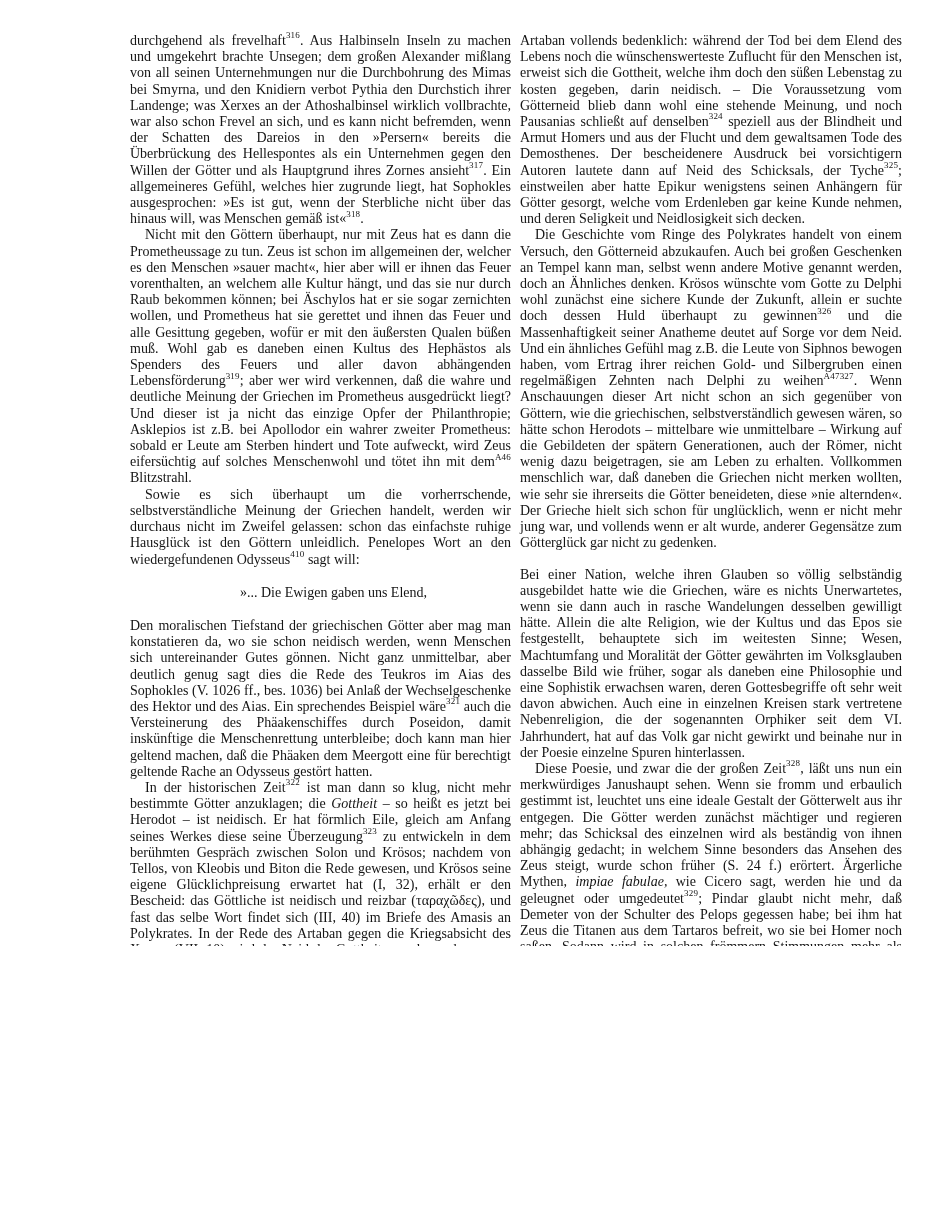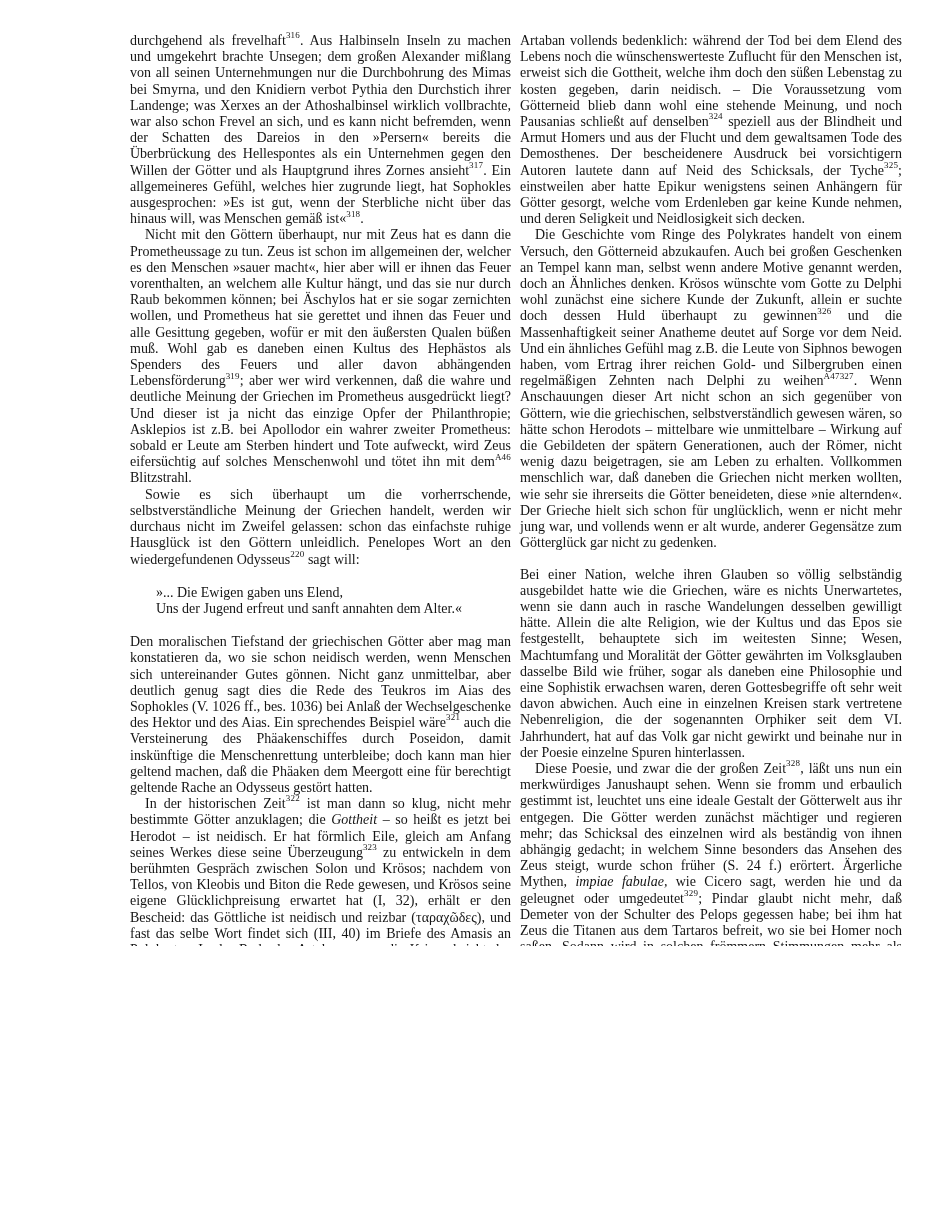--- a/index.html
+++ b/index.html
@@ -38,21 +38,21 @@
   sup.fn {
     font-size: 9px;
     line-height: 0;
     position: relative;
     top: -1px;
     letter-spacing: 0.2px;
   }
   em { font-style: italic; }
   .quote {
     margin: 17px 0 17px 26px;
-    text-align: left;
+    text-align: center;
   }
   .quote-line {
     white-space: nowrap;
   }
   .page-footer {
     position: absolute;
     left: 512px;
     top: 1153px;
     width: 382px;
     text-align: right;
@@ -60,24 +60,23 @@
     color: #141414;
   }
 </style>
 </head>
 <body>
 
 <div class="page">
   <div class="column column-left">
       <p class="para"><span>durchgehend als frevelhaft</span><sup class="fn">316</sup><span>. Aus Halbinseln Inseln zu machen und umgekehrt brachte Unsegen; dem großen Alexander mißlang von all seinen Unternehmungen nur die Durchbohrung des Mimas bei Smyrna, und den Knidiern verbot Pythia den Durchstich ihrer Landenge; was Xerxes an der Athoshalbinsel wirklich vollbrachte, war also schon Frevel an sich, und es kann nicht befremden, wenn der Schatten des Dareios in den »Persern« bereits die Überbrückung des Hellespontes als ein Unternehmen gegen den Willen der Götter und als Hauptgrund ihres Zornes ansieht</span><sup class="fn">317</sup><span>. Ein allgemeineres Gefühl, welches hier zugrunde liegt, hat Sophokles ausgesprochen: »Es ist gut, wenn der Sterbliche nicht über das hinaus will, was Menschen gemäß ist«</span><sup class="fn">318</sup><span>.</span></p>
       <p class="para indent"><span>Nicht mit den Göttern überhaupt, nur mit Zeus hat es dann die Prometheussage zu tun. Zeus ist schon im allgemeinen der, welcher es den Menschen »sauer macht«, hier aber will er ihnen das Feuer vorenthalten, an welchem alle Kultur hängt, und das sie nur durch Raub bekommen können; bei Äschylos hat er sie sogar zernichten wollen, und Prometheus hat sie gerettet und ihnen das Feuer und alle Gesittung gegeben, wofür er mit den äußersten Qualen büßen muß. Wohl gab es daneben einen Kultus des Hephästos als Spenders des Feuers und aller davon abhängenden Lebensförderung</span><sup class="fn">319</sup><span>; aber wer wird verkennen, daß die wahre und deutliche Meinung der Griechen im Prometheus ausgedrückt liegt? Und dieser ist ja nicht das einzige Opfer der Philanthropie; Asklepios ist z.B. bei Apollodor ein wahrer zweiter Prometheus: sobald er Leute am Sterben hindert und Tote aufweckt, wird Zeus eifersüchtig auf solches Menschenwohl und tötet ihn mit dem</span><sup class="fn">A46</sup><span> Blitzstrahl.</span></p>
-      <p class="para indent"><span>Sowie es sich überhaupt um die vorherrschende, selbstverständliche Meinung der Griechen handelt, werden wir durchaus nicht im Zweifel gelassen: schon das einfachste ruhige Hausglück ist den Göttern unleidlich. Penelopes Wort an den wiedergefundenen Odysseus</span><sup class="fn">220</sup><span> sagt will:</span></p>
+      <p class="para indent"><span>Sowie es sich überhaupt um die vorherrschende, selbstverständliche Meinung der Griechen handelt, werden wir durchaus nicht im Zweifel gelassen: schon das einfachste ruhige Hausglück ist den Göttern unleidlich. Penelopes Wort an den wiedergefundenen Odysseus</span><sup class="fn">410</sup><span> sagt will:</span></p>
       <div class="quote">
         <div class="quote-line">»... Die Ewigen gaben uns Elend,</div>
-        <div class="quote-line">Uns der Jugend erfreut und sanft annahten dem Alter.«</div>
       </div>
       <p class="para"><span>Den moralischen Tiefstand der griechischen Götter aber mag man konstatieren da, wo sie schon neidisch werden, wenn Menschen sich untereinander Gutes gönnen. Nicht ganz unmittelbar, aber deutlich genug sagt dies die Rede des Teukros im Aias des Sophokles (V. 1026 ff., bes. 1036) bei Anlaß der Wechselgeschenke des Hektor und des Aias. Ein sprechendes Beispiel wäre</span><sup class="fn">321</sup><span> auch die Versteinerung des Phäakenschiffes durch Poseidon, damit inskünftige die Menschenrettung unterbleibe; doch kann man hier geltend machen, daß die Phäaken dem Meergott eine für berechtigt geltende Rache an Odysseus gestört hatten.</span></p>
       <p class="para indent"><span>In der historischen Zeit</span><sup class="fn">322</sup><span> ist man dann so klug, nicht mehr bestimmte Götter anzuklagen; die </span><em>Gottheit</em><span> – so heißt es jetzt bei Herodot – ist neidisch. Er hat förmlich Eile, gleich am Anfang seines Werkes diese seine Überzeugung</span><sup class="fn">323</sup><span> zu entwickeln in dem berühmten Gespräch zwischen Solon und Krösos; nachdem von Tellos, von Kleobis und Biton die Rede gewesen, und Krösos seine eigene Glücklichpreisung erwartet hat (I, 32), erhält er den Bescheid: das Göttliche ist neidisch und reizbar (ταραχῶδες), und fast das selbe Wort findet sich (III, 40) im Briefe des Amasis an Polykrates. In der Rede des Artaban gegen die Kriegsabsicht des Xerxes (VII, 10) wird der Neid der Gottheit ganz besonders genau präzisiert: ihre Blitze treffen das Hervorragende, die höchsten Bauten und Bäume; in große Heeresscharen kann die Gottheit aus Neid einen Schrecken senden, der das schmählichste Verderben bringt. In dem wehmütigen Gespräche mit Xerxes zu Abydos (VII, 46) schließt</span></p>
     </div>
   <div class="column column-right">
       <p class="para"><span>Artaban vollends bedenklich: während der Tod bei dem Elend des Lebens noch die wünschenswerteste Zuflucht für den Menschen ist, erweist sich die Gottheit, welche ihm doch den süßen Lebenstag zu kosten gegeben, darin neidisch. – Die Voraussetzung vom Götterneid blieb dann wohl eine stehende Meinung, und noch Pausanias schließt auf denselben</span><sup class="fn">324</sup><span> speziell aus der Blindheit und Armut Homers und aus der Flucht und dem gewaltsamen Tode des Demosthenes. Der bescheidenere Ausdruck bei vorsichtigern Autoren lautete dann auf Neid des Schicksals, der Tyche</span><sup class="fn">325</sup><span>; einstweilen aber hatte Epikur wenigstens seinen Anhängern für Götter gesorgt, welche vom Erdenleben gar keine Kunde nehmen, und deren Seligkeit und Neidlosigkeit sich decken.</span></p>
       <p class="para indent"><span>Die Geschichte vom Ringe des Polykrates handelt von einem Versuch, den Götterneid abzukaufen. Auch bei großen Geschenken an Tempel kann man, selbst wenn andere Motive genannt werden, doch an Ähnliches denken. Krösos wünschte vom Gotte zu Delphi wohl zunächst eine sichere Kunde der Zukunft, allein er suchte doch dessen Huld überhaupt zu gewinnen</span><sup class="fn">326</sup><span> und die Massenhaftigkeit seiner Anatheme deutet auf Sorge vor dem Neid. Und ein ähnliches Gefühl mag z.B. die Leute von Siphnos bewogen haben, vom Ertrag ihrer reichen Gold- und Silbergruben einen regelmäßigen Zehnten nach Delphi zu weihen</span><sup class="fn">A47327</sup><span>. Wenn Anschauungen dieser Art nicht schon an sich gegenüber von Göttern, wie die griechischen, selbstverständlich gewesen wären, so hätte schon Herodots – mittelbare wie unmittelbare – Wirkung auf die Gebildeten der spätern Generationen, auch der Römer, nicht wenig dazu beigetragen, sie am Leben zu erhalten. Vollkommen menschlich war, daß daneben die Griechen nicht merken wollten, wie sehr sie ihrerseits die Götter beneideten, diese »nie alternden«. Der Grieche hielt sich schon für unglücklich, wenn er nicht mehr jung war, und vollends wenn er alt wurde, anderer Gegensätze zum Götterglück gar nicht zu gedenken.</span></p>
       <p class="para section-break"><span>Bei einer Nation, welche ihren Glauben so völlig selbständig ausgebildet hatte wie die Griechen, wäre es nichts Unerwartetes, wenn sie dann auch in rasche Wandelungen desselben gewilligt hätte. Allein die alte Religion, wie der Kultus und das Epos sie festgestellt, behauptete sich im weitesten Sinne; Wesen, Machtumfang und Moralität der Götter gewährten im Volksglauben dasselbe Bild wie früher, sogar als daneben eine Philosophie und eine Sophistik erwachsen waren, deren Gottesbegriffe oft sehr weit davon abwichen. Auch eine in einzelnen Kreisen stark vertretene Nebenreligion, die der sogenannten Orphiker seit dem VI. Jahrhundert, hat auf das Volk gar nicht gewirkt und beinahe nur in der Poesie einzelne Spuren hinterlassen.</span></p>
       <p class="para indent"><span>Diese Poesie, und zwar die der großen Zeit</span><sup class="fn">328</sup><span>, läßt uns nun ein merkwürdiges Janushaupt sehen. Wenn sie fromm und erbaulich gestimmt ist, leuchtet uns eine ideale Gestalt der Götterwelt aus ihr entgegen. Die Götter werden zunächst mächtiger und regieren mehr; das Schicksal des einzelnen wird als beständig von ihnen abhängig gedacht; in welchem Sinne besonders das Ansehen des Zeus steigt, wurde schon früher (S. 24 f.) erörtert. Ärgerliche Mythen, </span><em>impiae fabulae,</em><span> wie Cicero sagt, werden hie und da geleugnet oder umgedeutet</span><sup class="fn">329</sup><span>; Pindar glaubt nicht mehr, daß Demeter von der Schulter des Pelops gegessen habe; bei ihm hat Zeus die Titanen aus dem Tartaros befreit, wo sie bei Homer noch saßen. Sodann wird in solchen frömmern Stimmungen mehr als früher die Gerechtigkeit der Götter, namentlich die strafende, betont, und bei der Sage von Orestes pflegen Neuere sogar von der »Gnade« zu sprechen</span><sup class="fn">330</sup><span>, welche die Strenge des Strafgesetzes gebrochen habe. Aus der anfänglichen Gewaltherrschaft des Zeus sei eine sittliche Weltordnung geworden</span><sup class="fn">331</sup><span>.</span></p>
       <p class="para indent"><span>Aber zunächst brauchte Orestes, der unter Eingebung der</span></p>

